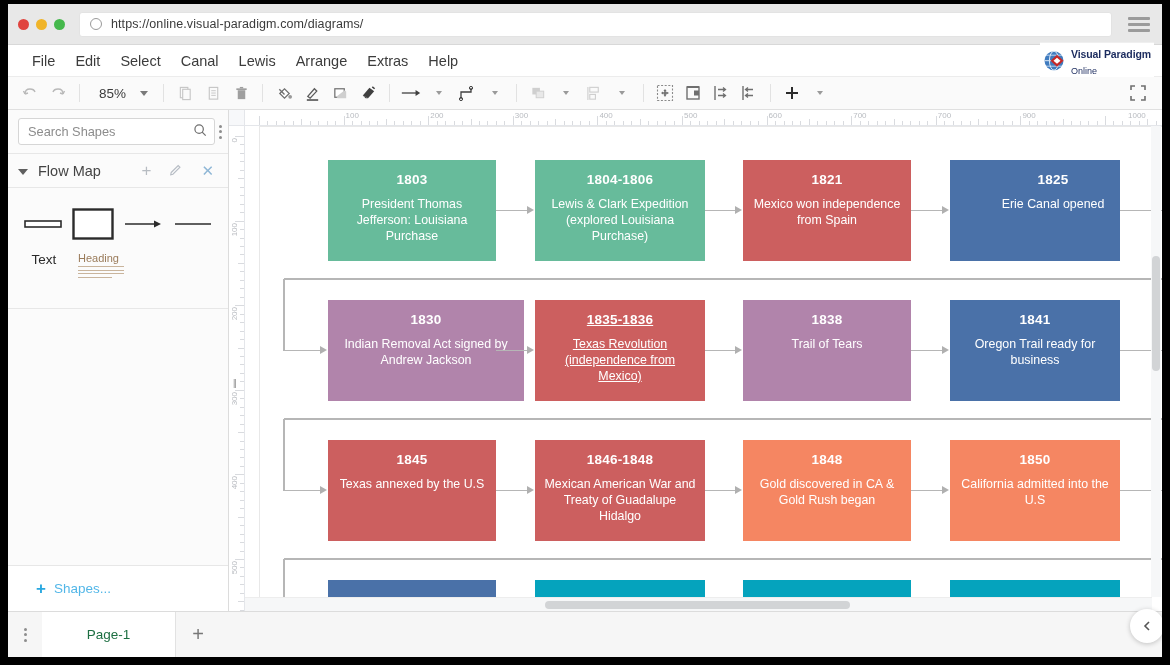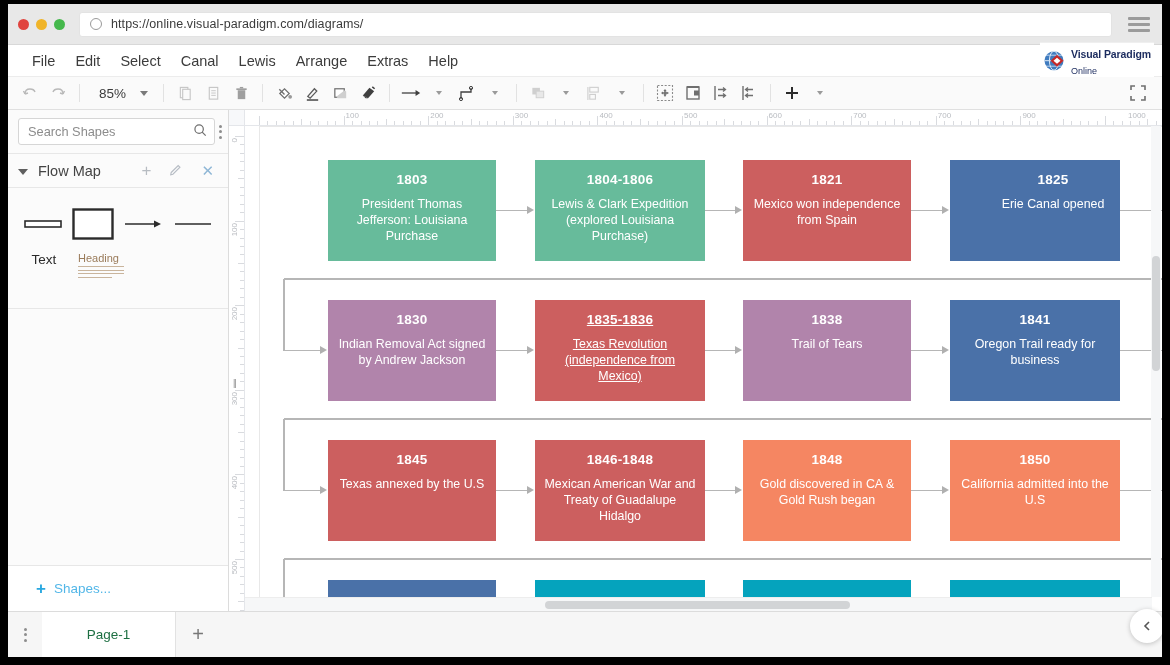--- a/index.html
+++ b/index.html
@@ -703,21 +703,21 @@
                 <div class="dsc">Lewis &amp; Clark Expedition (explored Louisiana Purchase)</div>
               </div>
               <div class="node" style="left: 483px; top: 33px; width: 168px; height: 101px; background: rgb(204, 95, 95);">
                 <div class="yr">1821</div>
                 <div class="dsc">Mexico won independence from Spain</div>
               </div>
               <div class="node" style="left: 690px; top: 33px; width: 170px; height: 101px; background: rgb(74, 113, 168); padding-left: 36px;">
                 <div class="yr">1825</div>
                 <div class="dsc">Erie Canal opened</div>
               </div>
-              <div class="node" style="left: 68px; top: 173px; width: 168px; height: 101px; background: rgb(177, 132, 171);">
+              <div class="node" style="left: 68px; top: 173px; width: 196px; height: 101px; background: rgb(177, 132, 171);">
                 <div class="yr">1830</div>
                 <div class="dsc">Indian Removal Act signed by Andrew Jackson</div>
               </div>
               <div class="node" style="left: 275px; top: 173px; width: 170px; height: 101px; background: rgb(204, 95, 95); text-decoration: underline;">
                 <div class="yr">1835-1836</div>
                 <div class="dsc">Texas Revolution (independence from Mexico)</div>
               </div>
               <div class="node" style="left: 483px; top: 173px; width: 168px; height: 101px; background: rgb(177, 132, 171);">
                 <div class="yr">1838</div>
                 <div class="dsc">Trail of Tears</div>

